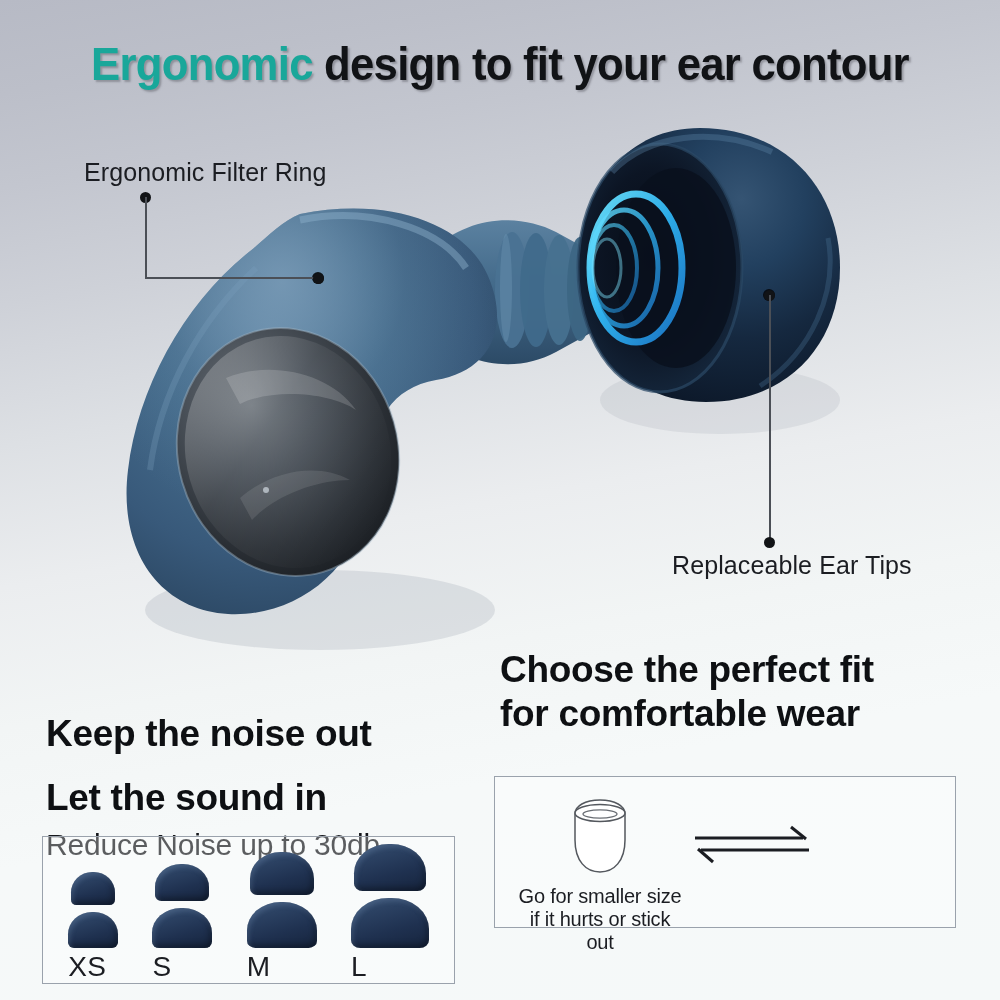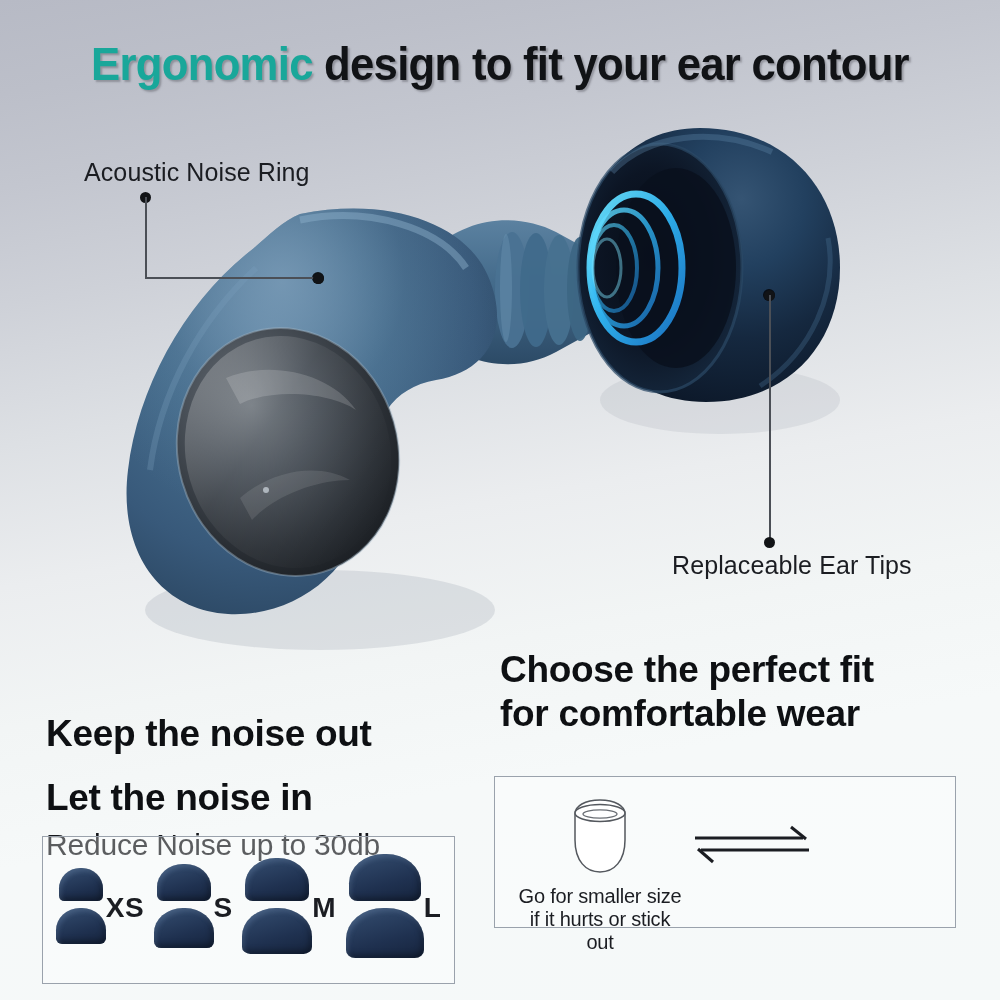--- a/index.html
+++ b/index.html
@@ -122,26 +122,24 @@
     left: 0; top: 0;
     width: 100%; height: 100%;
     display: flex;
     align-items: flex-end;
     justify-content: space-around;
     padding: 0 8px 0 8px;
     box-sizing: border-box;
   }
   .size-col {
     display: flex;
-    flex-direction: row;
-    align-items: center;
+    flex-direction: column;
     justify-content: flex-end;
     height: 100%;
     padding-bottom: 2px;
-    font-weight: bold;
   }
   .tip-pair {
     display: flex;
     flex-direction: column;
     align-items: center;
     justify-content: flex-end;
     gap: 7px;
     flex: 1;
     padding-bottom: 5px;
   }
@@ -348,38 +346,38 @@
         <ellipse cx="636" cy="268" rx="46" ry="74" fill="none" stroke="url(#glowG)" stroke-width="7" opacity="0.95"></ellipse>
         <ellipse cx="624" cy="268" rx="34" ry="58" fill="none" stroke="url(#glowG)" stroke-width="5" opacity="0.80"></ellipse>
         <ellipse cx="614" cy="268" rx="23" ry="43" fill="none" stroke="url(#glowG)" stroke-width="4" opacity="0.62"></ellipse>
         <ellipse cx="607" cy="268" rx="14" ry="29" fill="none" stroke="#7fe4ff" stroke-width="3" opacity="0.45"></ellipse>
       </g>
 
       <circle cx="769" cy="295" r="6" fill="#070d15"></circle>
     </g>
   </svg>
 
-  <div id="callout-filter" class="callout-label">Acoustic Noise Ring</div>
+  <div id="callout-filter" class="callout-label">Ergonomic Filter Ring</div>
   <div class="leader">
     <div class="leader-dot" style="left:140px; top:192px;"></div>
     <div class="leader-line" style="left:145px; top:197px; width:1.6px; height:82px;"></div>
     <div class="leader-line" style="left:145px; top:277px; width:174px; height:1.6px;"></div>
     <div class="leader-dot" style="left:313px; top:273px;"></div>
   </div>
 
   <div id="callout-tips" class="callout-label">Replaceable Ear Tips</div>
   <div class="leader">
     <div class="leader-dot" style="left:764px; top:290px;"></div>
     <div class="leader-line" style="left:769px; top:295px; width:1.6px; height:247px;"></div>
     <div class="leader-dot" style="left:764px; top:537px;"></div>
   </div>
 
   <div id="noise-block">
     <div class="noise-head">Keep the noise out</div>
-    <div class="noise-head">Let the noise in</div>
+    <div class="noise-head">Let the sound in</div>
     <div class="noise-sub">Reduce Noise up to 30db</div>
   </div>
 
   <div id="size-box">
     <div class="size-cols" id="size-cols">
         <div class="size-col">
           <div class="tip-pair">
             <div class="tip-solid" style="width: 44px; height: 33px;"></div>
             <div class="tip-solid" style="width: 50px; height: 36px;"></div>
           </div>

